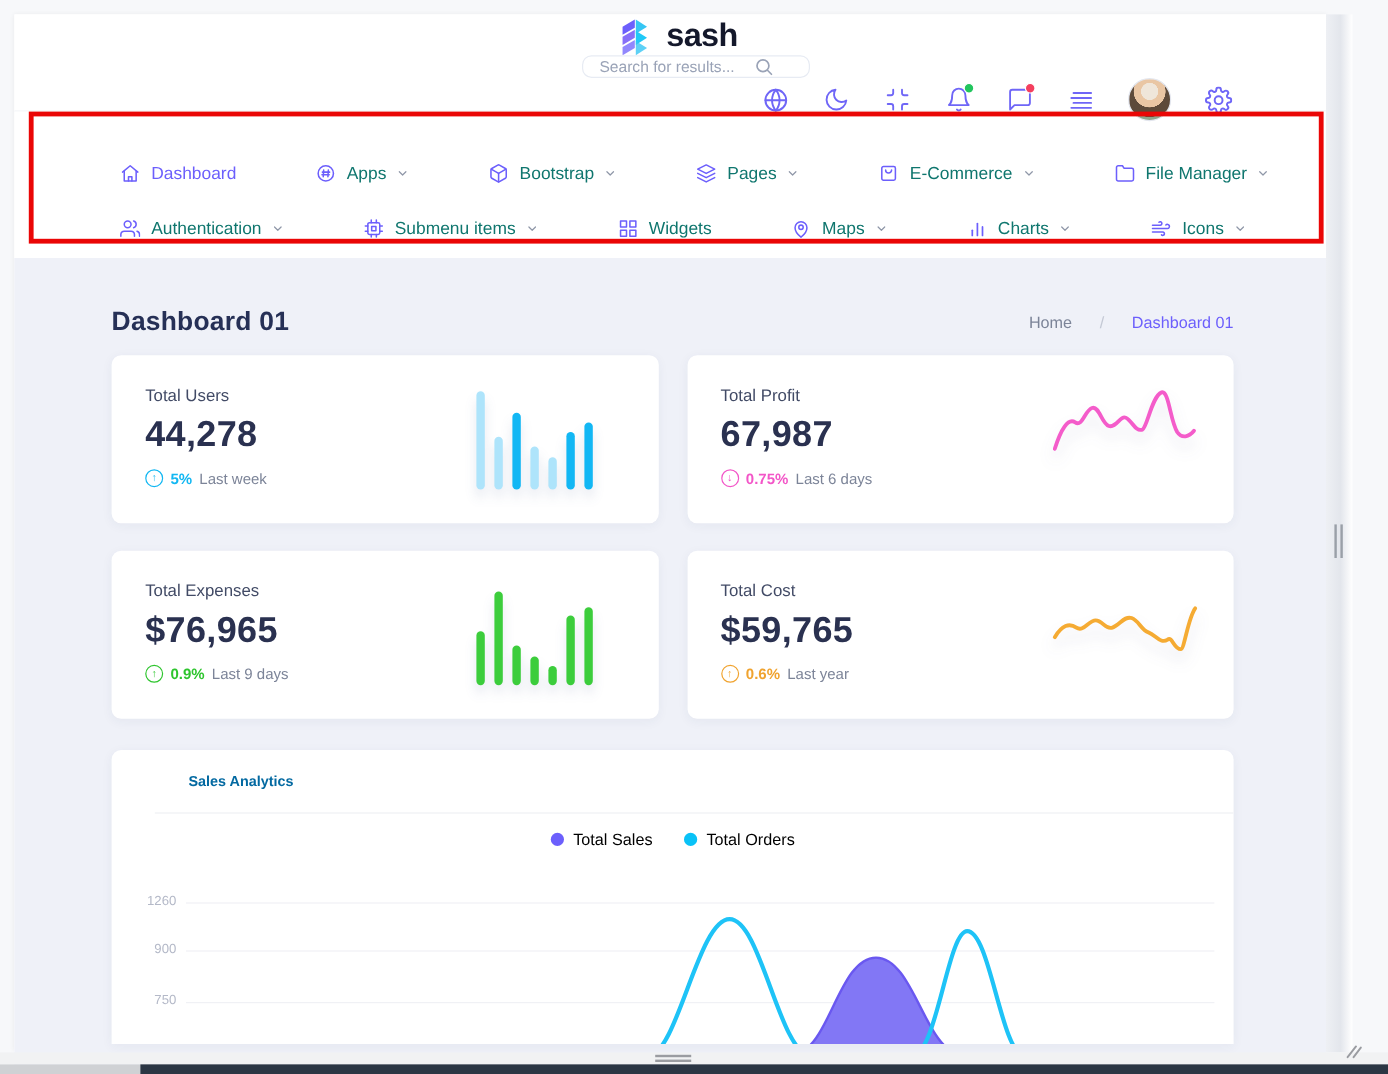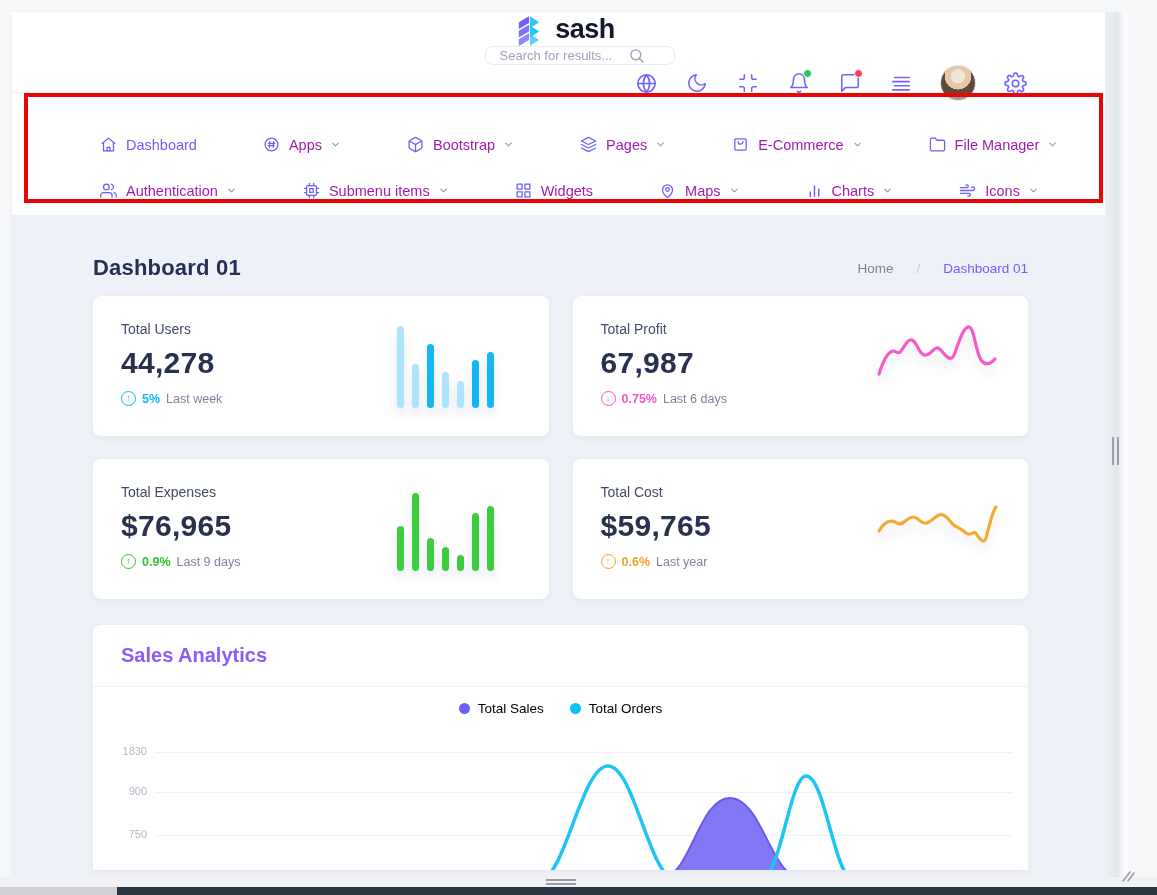--- a/index.html
+++ b/index.html
@@ -22,21 +22,21 @@
   .hic { position:relative; width:24px; height:24px; display:flex; align-items:center; justify-content:center; cursor:pointer; }
   .hic svg { stroke:#6f66f7; }
   .dot { position:absolute; top:-2px; right:-1px; width:9px; height:9px; border-radius:50%; border:1.5px solid #fff; }
   .dot.green { background:#22c55e; } .dot.red { background:#f43f5e; }
   .avatar { width:36px; height:36px; border-radius:50%; cursor:pointer;
     background:radial-gradient(circle at 50% 30%, #efe6da 0 24%, #e9c6a4 25% 45%, #5d4a3a 46% 72%, #8ea48b 73%); border:1px solid #e3e6ee; }
 
   
   .nav { background:#fff; padding:14px 0 16px 88px; }
   .nav-row { display:flex; align-items:flex-end; gap:66px; height:46px; }
-  .nav-item { display:flex; align-items:center; gap:9px; font-size:14.5px; color:#a21caf; text-decoration:none; cursor:pointer; white-space:nowrap; }
+  .nav-item { display:flex; align-items:center; gap:9px; font-size:14.5px; color:#0f766e; text-decoration:none; cursor:pointer; white-space:nowrap; }
   .nav-item.active { color:#6c5ffc; }
   .nav-item svg { stroke:#6c5ffc; flex:none; }
   .caret { width:11px; height:11px; stroke:#8f97a8 !important; margin-left:-1px; }
   .red-annot { position:absolute; left:24px; top:93px; width:1079px; height:110px; border:4px solid #ea0606; pointer-events:none; z-index:9; }
 
   
   .main { background:#eff1f8; height:674px; padding:0 77px 0 81px; overflow:hidden; }
   .page-head { display:flex; align-items:center; justify-content:space-between; padding-top:40px; }
   .page-title { font-size:22px; font-weight:700; color:#263056; letter-spacing:.2px; }
   .crumbs { font-size:13.5px; color:#7c8498; display:flex; gap:23px; align-items:flex-start; }
@@ -53,21 +53,21 @@
   .c-cyan { color:#12b7f2; } .c-pink { color:#f356c8; } .c-green { color:#2ec52e; } .c-amber { color:#f0a32f; }
 
   .bars { position:absolute; right:44px; top:30px; width:108px; height:82px; display:flex; align-items:flex-end; gap:8px;
     filter:drop-shadow(0 7px 5px rgba(30,60,120,.12)); }
   .bars .bar { width:7px; border-radius:4px; }
   .sparksvg { position:absolute; right:28px; top:24px; filter:drop-shadow(0 8px 6px rgba(60,60,120,.14)); }
 
   
   .sales { position:relative; margin-top:26px; height:245px; background:#fff; border-radius:8px 8px 0 0; overflow:hidden;
     box-shadow:0 2px 9px rgba(40,50,100,.05); }
-  .sales-head { padding:19px 28px; font-size:20px; font-weight:700; color:#8b5cf6; border-bottom:1px solid #eef0f4; }
+  .sales-head { padding:19px 28px; font-size:12px; font-weight:700; color:#0369a1; border-bottom:1px solid #eef0f4;margin-left:36px; }
   .legend { display:flex; justify-content:center; gap:26px; margin-top:14px; font-size:13.5px; color:#000000; }
   .lg { display:flex; align-items:center; gap:8px; cursor:pointer; }
   .lg i { width:11px; height:11px; border-radius:50%; }
   .lg.sales-dot i { background:#6c5ffc; } .lg.orders-dot i { background:#09c2f7; }
   .ytick { position:absolute; left:18px; width:36px; text-align:right; font-size:11px; color:#b4b9c8; }
   .gline { position:absolute; left:62px; right:16px; height:1px; background:#f0f1f5; }
   .curves { position:absolute; left:0; bottom:0; }
 
   
   .h-resize { position:absolute; left:0; bottom:8px; width:1157px; height:10px; background:#f1f2f3; }
@@ -379,21 +379,21 @@
           <span class="lg sales-dot">
             <i></i>
             <span>Total Sales</span>
           </span>
           <span class="lg orders-dot">
             <i></i>
             <span>Total Orders</span>
           </span>
         </div>
 
-        <div class="ytick" style="top:120px">1830</div>
+        <div class="ytick" style="top:120px">1260</div>
         <div class="gline" style="top:127px"></div>
         <div class="ytick" style="top:160px">900</div>
         <div class="gline" style="top:167px"></div>
         <div class="ytick" style="top:203px">750</div>
         <div class="gline" style="top:210px"></div>
 
         <svg class="curves" width="935" height="150" viewBox="0 0 935 150">
           <path d="M570,158 C598,154 606,78 637,78 C668,78 678,154 706,158 Z" fill="#8277f5" stroke="#6a58f0" stroke-width="2"></path>
           <path d="M448,160 C472,156 489,46 515,46 C541,46 556,156 582,160" fill="none" stroke="#1ec3f7" stroke-width="3.5" stroke-linecap="round"></path>
           <path d="M668,160 C688,156 697,56 713,56 C732,56 741,156 760,160" fill="none" stroke="#1ec3f7" stroke-width="3.5" stroke-linecap="round"></path>

